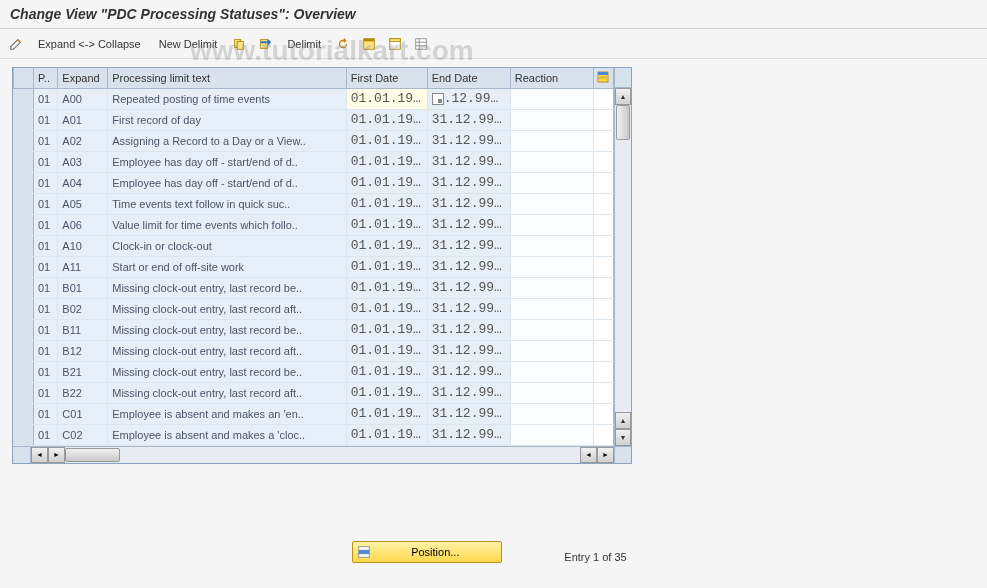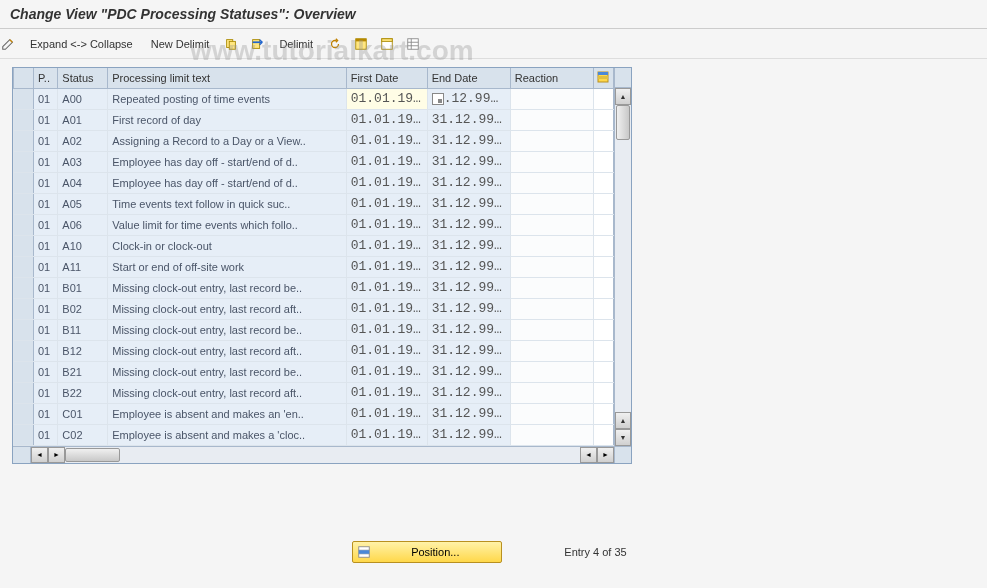--- a/index.html
+++ b/index.html
@@ -26,21 +26,21 @@
       padding: 6px 10px;
       border-bottom: 1px solid #ccc;
     }
     .header h1 {
       font-size: 14px;
       font-style: italic;
       font-weight: bold;
       color: #333;
     }
     .toolbar {
-      padding: 5px 0;
+      padding: 5px 8px;
       display: flex;
       align-items: center;
       gap: 10px;
       border-bottom: 1px solid #ddd;
       height: 30px;
     }
     .toolbar-item {
       font-size: 11px;
       color: #333;
       cursor: pointer;
@@ -193,21 +193,21 @@
     .hscroll-right-zone {
       display: flex;
       margin-left: auto;
     }
     .footer {
       position: absolute;
       bottom: 25px;
       left: 0;
       right: 8px;
       display: flex;
-      align-items: center;
+      align-items: flex-end;
       justify-content: center;
       gap: 62px;
     }
     .position-btn {
       display: flex;
       align-items: center;
       background: linear-gradient(#fff2a8,#ffd84a);
       border: 1px solid #b89020;
       padding: 2px 8px 2px 4px;
       cursor: pointer;
@@ -307,21 +307,21 @@
             <col class="col-text">
             <col class="col-start">
             <col class="col-end">
             <col class="col-react">
             <col class="col-settings">
         </colgroup>
         <thead>
           <tr>
             <th></th>
             <th>P..</th>
-            <th>Status</th>
+            <th>Expand</th>
             <th>Processing limit text</th>
             <th>First Date</th>
             <th>End Date</th>
             <th>Reaction</th>
             <th class="settings-hdr">
               <svg width="12" height="12" viewBox="0 0 12 12">
                   <rect x="1" y="1" width="10" height="10" fill="#ffd84a" stroke="#b89020"></rect>
                   <rect x="1" y="1" width="10" height="3" fill="#4a88d8"></rect>
                   <rect x="1" y="5" width="10" height="3" fill="#e0c040"></rect>
                 </svg>
@@ -530,14 +530,14 @@
 <div class="footer">
   <div class="position-btn">
     <svg width="14" height="14" viewBox="0 0 16 16">
         <rect x="2" y="2" width="12" height="12" fill="#fff" stroke="#888"></rect>
         <line x1="2" y1="6" x2="14" y2="6" stroke="#888"></line>
         <line x1="2" y1="10" x2="14" y2="10" stroke="#888"></line>
         <rect x="2" y="6" width="12" height="4" fill="#4a88d8"></rect>
       </svg>
     <span class="position-btn-label">Position...</span>
   </div>
-  <span class="entry-text">Entry 4 of 35</span>
+  <span class="entry-text">Entry 1 of 35</span>
 </div>
 
 </body></html>

